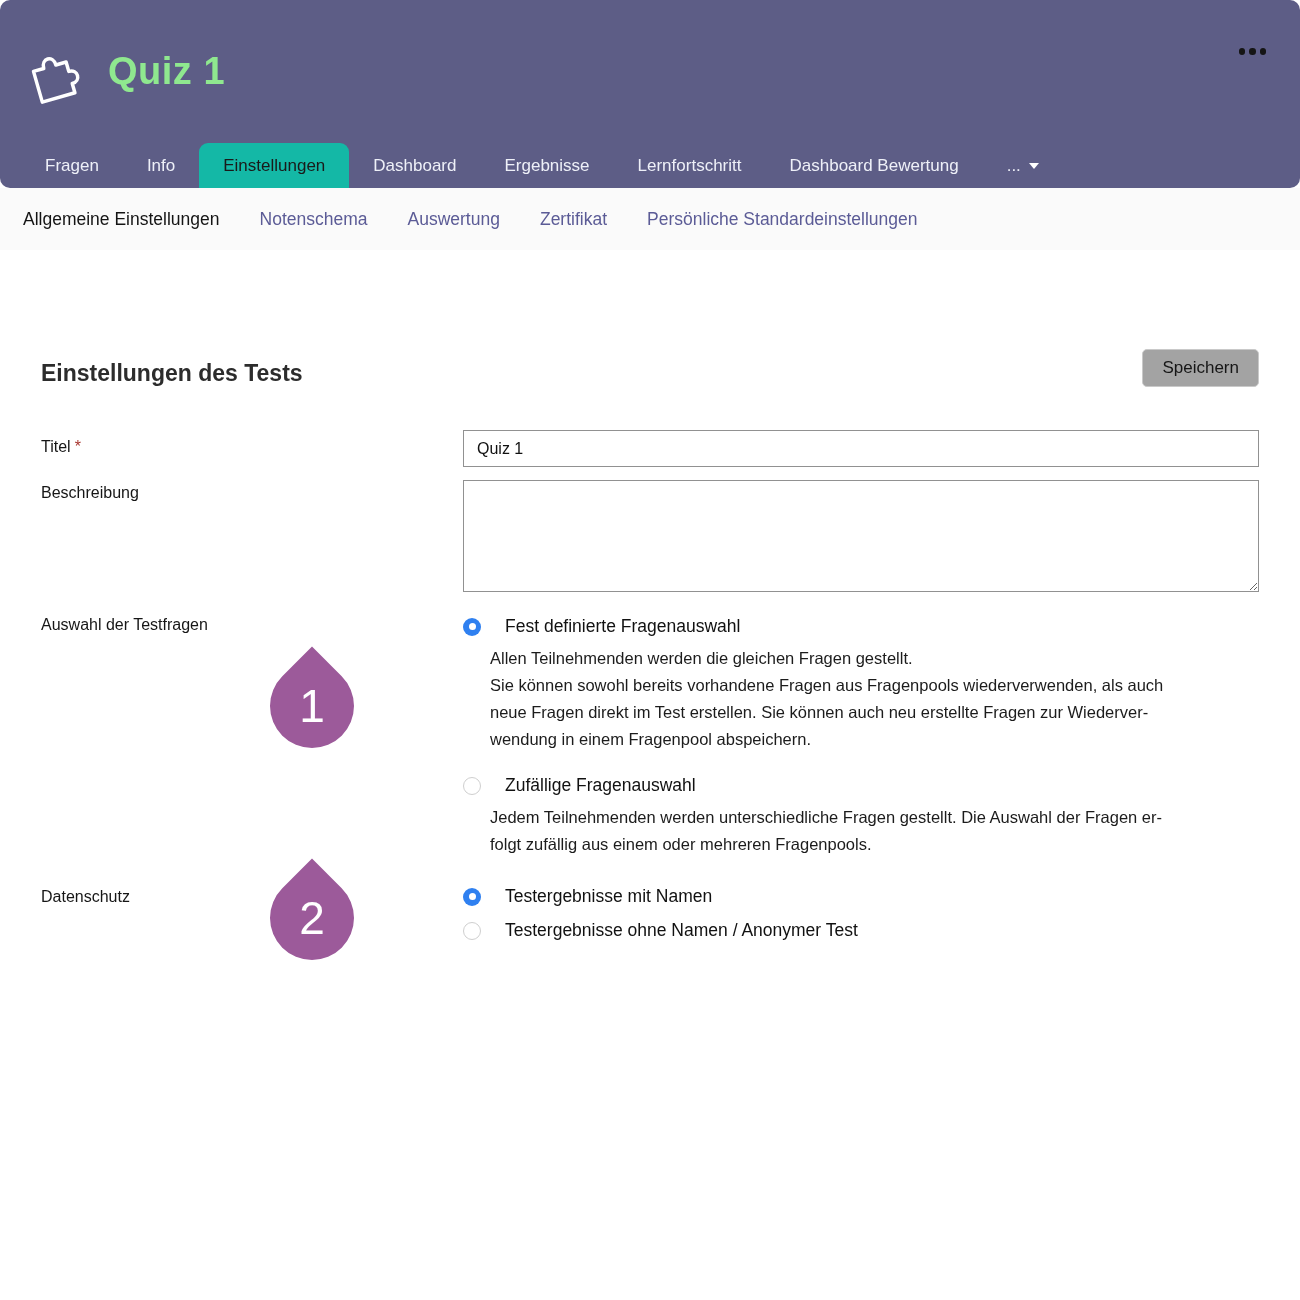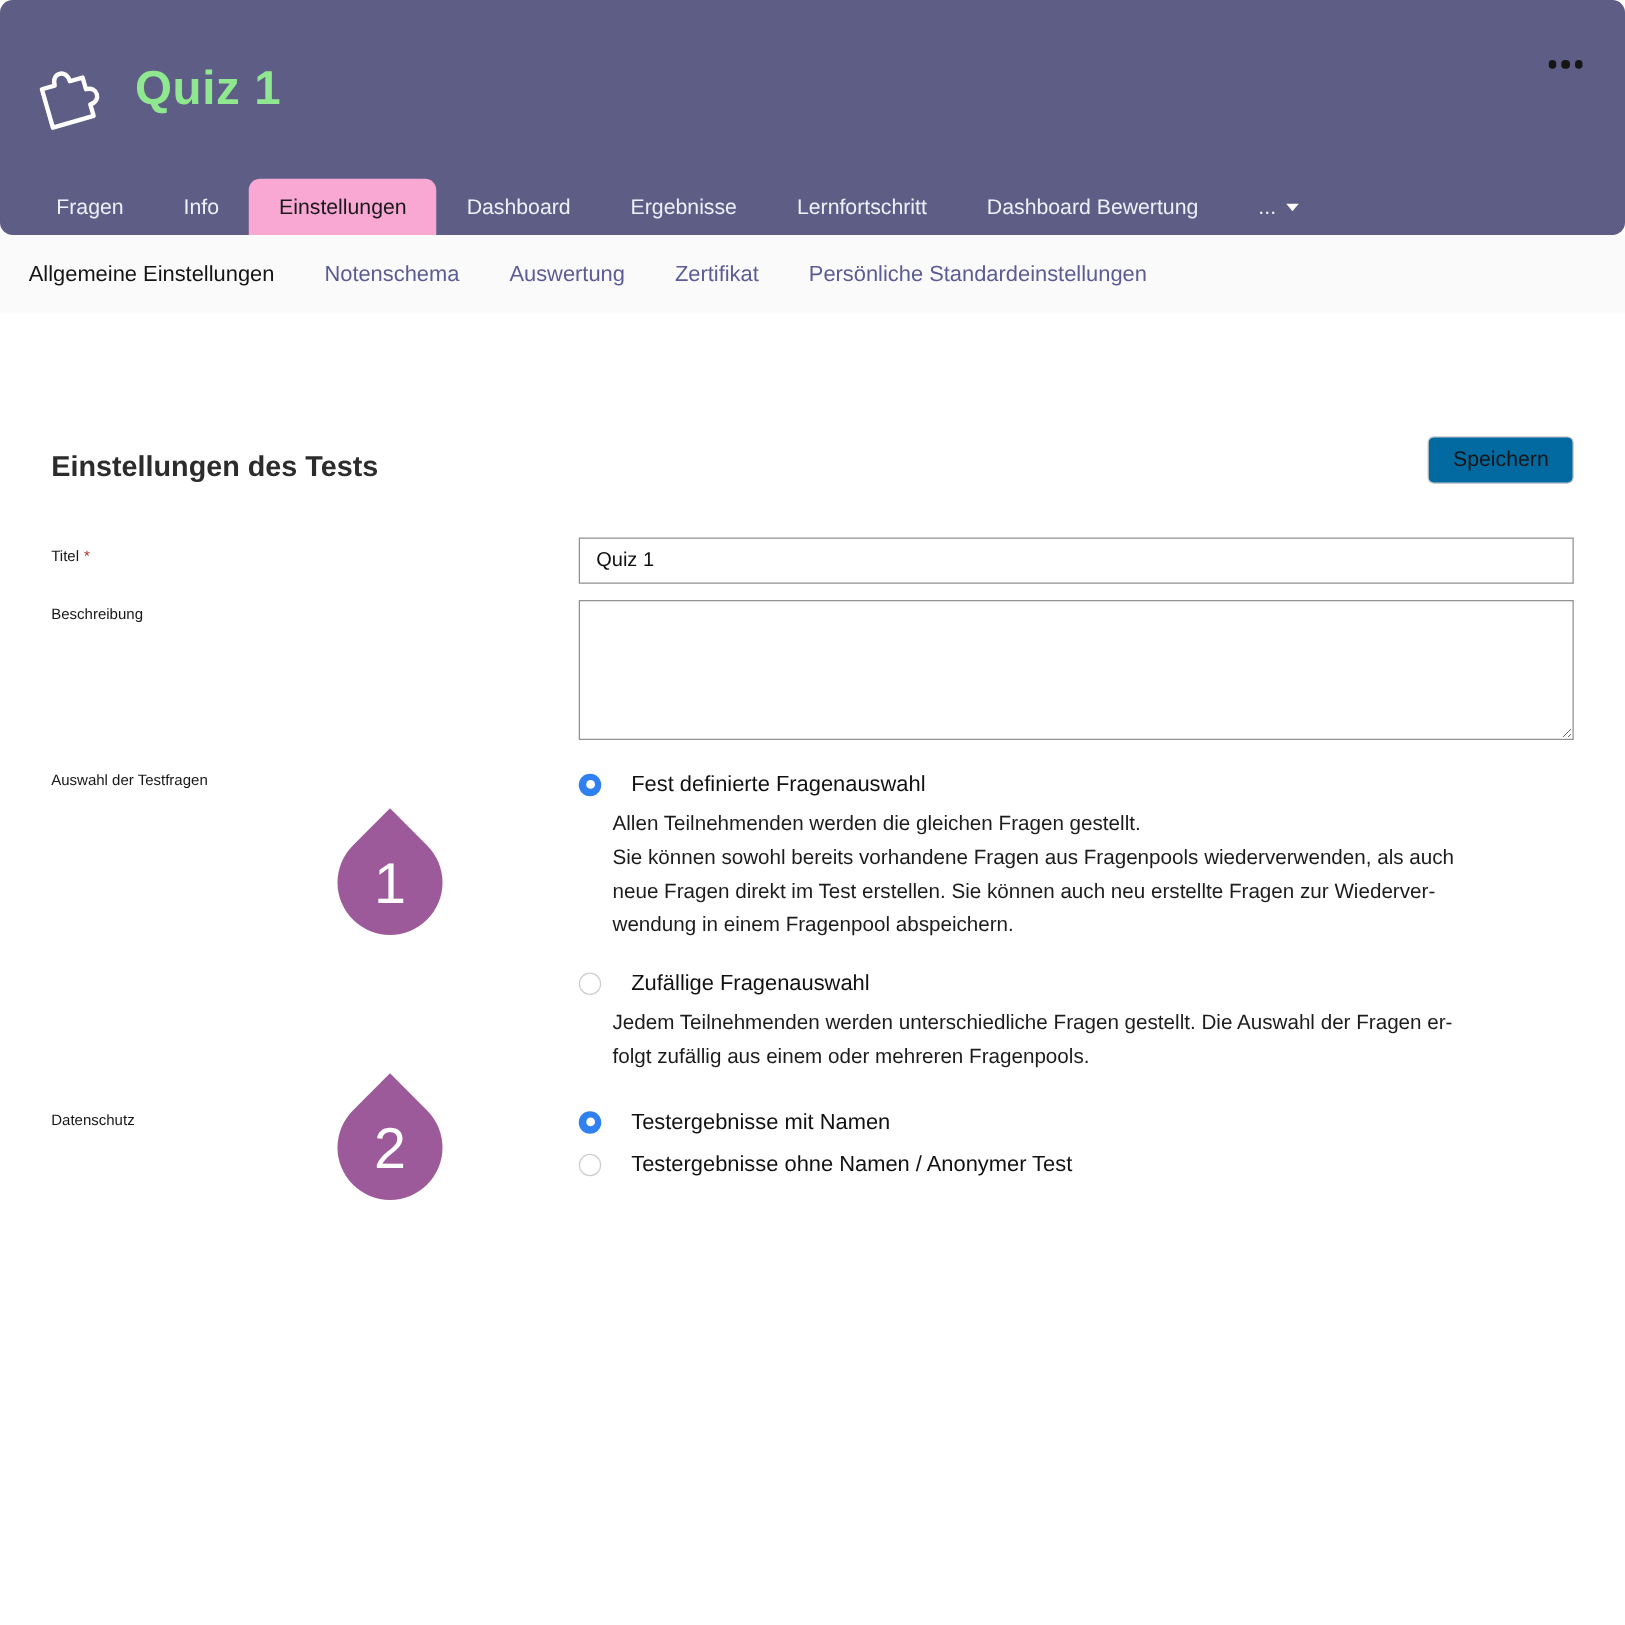--- a/index.html
+++ b/index.html
@@ -10,39 +10,39 @@
   
   .header { background:#5d5d86; border-radius:10px; height:188px; }
   .header-top { height:143px; display:flex; align-items:center; padding-left:28px; position:relative; }
   .puzzle-wrap { width:62px; height:72px; display:flex; align-items:center; justify-content:center; }
   .app-title { color:#8fe88f; font-size:38px; font-weight:700; margin-left:18px; letter-spacing:.5px; }
   .kebab { position:absolute; right:34px; top:48px; display:flex; gap:4px; cursor:pointer; }
   .kebab .dot { width:6.5px; height:6.5px; border-radius:50%; background:#151515; }
 
   .tabbar { display:flex; padding-left:21px; height:45px; }
   .tab { color:#eef0f8; font-size:17px; padding:0 24px; display:flex; align-items:center; cursor:pointer; white-space:nowrap; }
-  .tab.active { background:#f9a8d4; color:#1a1a1a; border-radius:9px 9px 0 0; }
+  .tab.active { background:#14b8a6; color:#1a1a1a; border-radius:9px 9px 0 0; }
   .tab-caret { margin-left:8px; width:0; height:0; border-left:5.5px solid transparent;
     border-right:5.5px solid transparent; border-top:6.5px solid #ffffff; }
 
   
   .subtabs { display:flex; gap:40px; padding-left:23px; height:62px; align-items:center; background:#fafafa; }
   .subtab { font-size:17.5px; color:#5b5b96; cursor:pointer; white-space:nowrap; }
   .subtab.active { color:#141414; }
 
   
   .content { padding:0 41px; }
   .heading-row { margin-top:99px; display:flex; justify-content:space-between; align-items:flex-end; }
   h1.page-heading { font-size:23px; font-weight:700; color:#2c2c2c; }
-  .save-btn { background:#0369a1; border:1px solid #c9c9c9; border-radius:5px; font-size:17px;
+  .save-btn { background:#a3a3a3; border:1px solid #c9c9c9; border-radius:5px; font-size:17px;
     color:#161616; padding:8px 19px; font-family:inherit; cursor:pointer; }
 
   .form { margin-top:43px; }
   .row { display:flex; }
-  .label-col { width:422px; flex-shrink:0; font-size:12px; color:#161616; }
+  .label-col { width:422px; flex-shrink:0; font-size:16px; color:#161616; }
   .field-col { flex:1; min-width:0; }
   .req { color:#a8362f; margin-left:4px; }
 
   .row-titel .label-col { padding-top:8px; }
   input.text-input { width:100%; height:37px; border:1px solid #919191; font-size:16px;
     padding:0 13px; font-family:inherit; color:#111; background:#fff; border-radius:0; }
   .row-desc { margin-top:13px; }
   .row-desc .label-col { padding-top:4px; }
   textarea.desc-area { width:100%; height:112px; border:1px solid #919191; font-family:inherit;
     font-size:16px; padding:6px 10px; resize:both; background:#fff; border-radius:0; }

